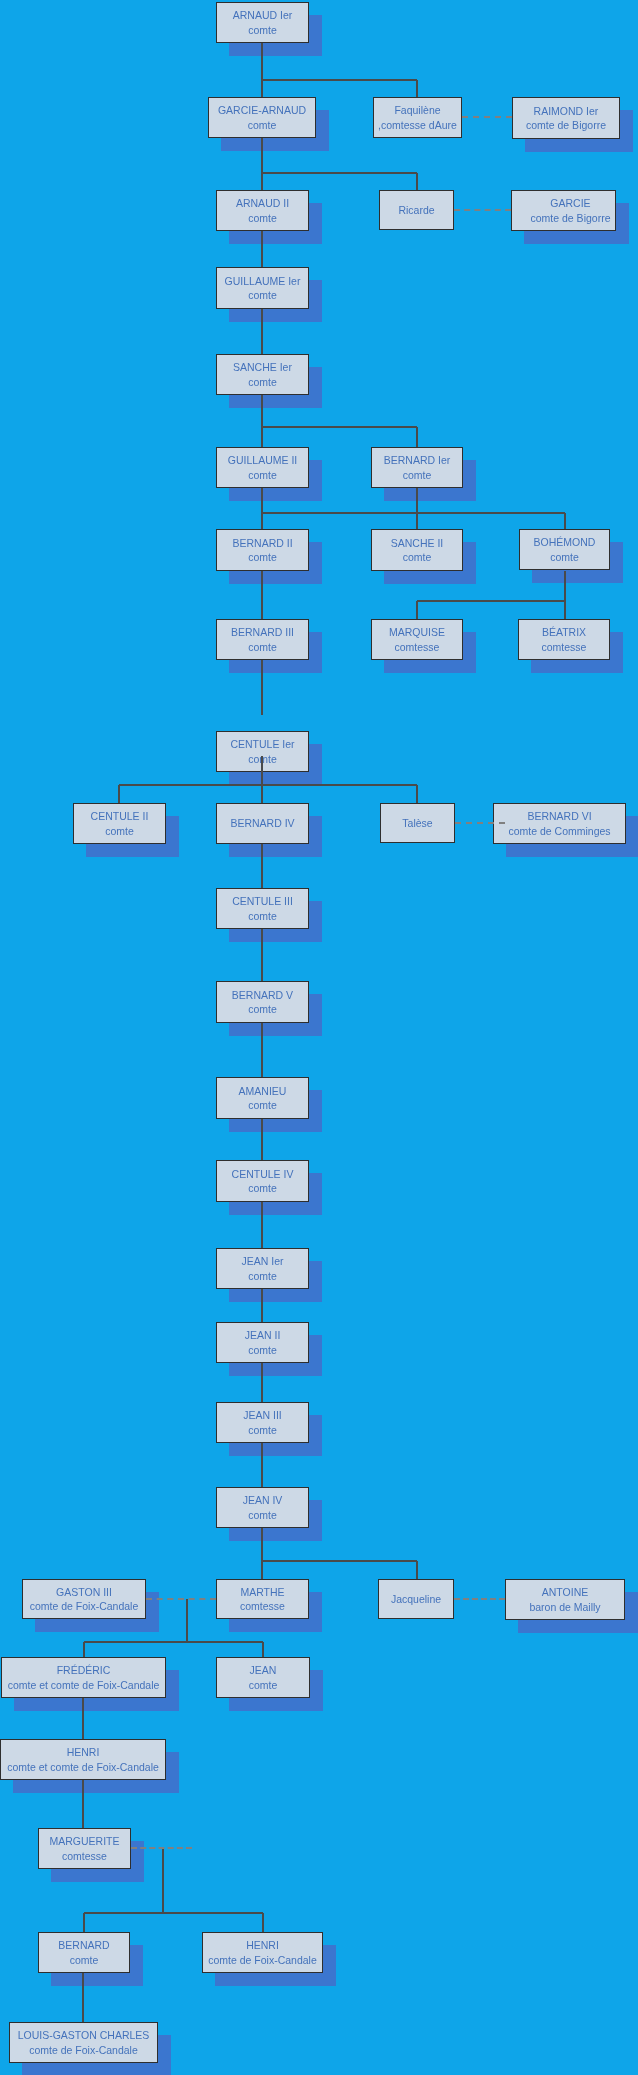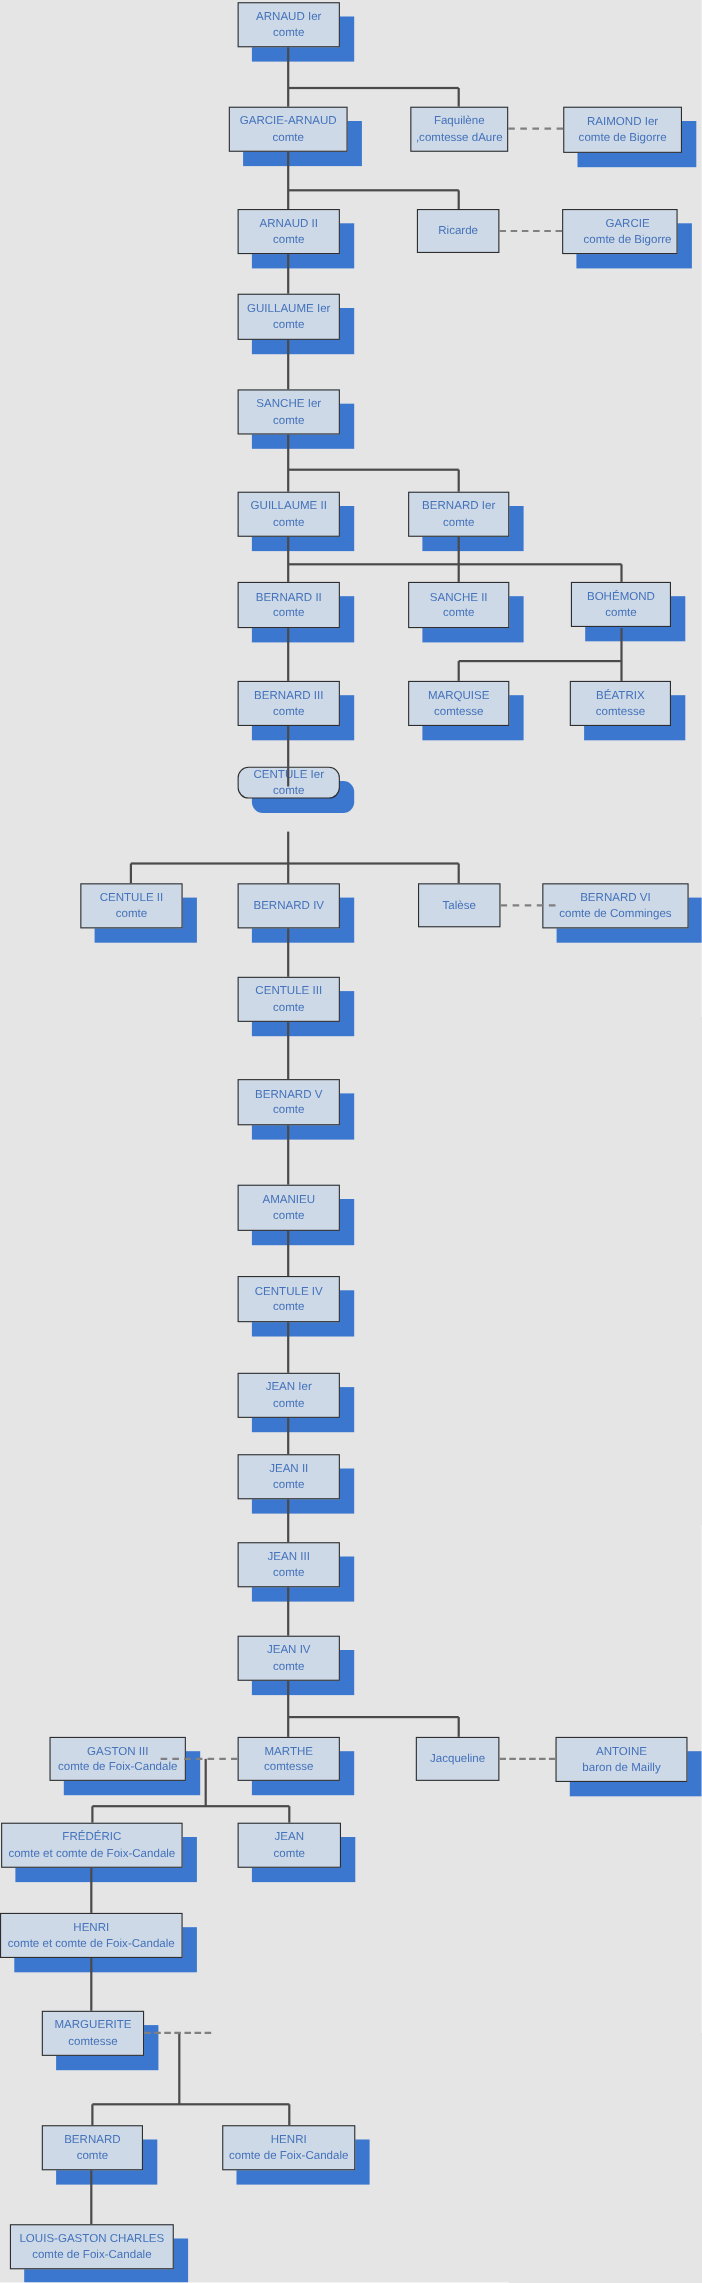--- a/index.html
+++ b/index.html
@@ -5,21 +5,21 @@
   html, body {
     margin: 0;
     padding: 0;
     background: #ffffff;
     font-family: "Liberation Sans", "DejaVu Sans", sans-serif;
   }
   #stage {
     position: relative;
     width: 638px;
     height: 2075px;
-    background: #e5e5e5;
+    background: #0ea5e9;
     overflow: hidden;
   }
   .node {
     position: absolute;
     box-sizing: border-box;
     background: #cdd9e6;
     border: 1.5px solid #2e2e2e;
     color: #4472bb;
     display: flex;
     flex-direction: column;
@@ -164,21 +164,21 @@
       <span class="line">comte</span>
     </div>
     <div class="node has-shadow" style="left: 371px; top: 619px; width: 92px; height: 41px;">
       <span class="line">MARQUISE</span>
       <span class="line">comtesse</span>
     </div>
     <div class="node has-shadow" style="left: 518px; top: 619px; width: 92px; height: 41px;">
       <span class="line">BÉATRIX</span>
       <span class="line">comtesse</span>
     </div>
-    <div class="node has-shadow" style="left: 216px; top: 697px; width: 93px; height: 29px; border-radius: 10px;">
+    <div class="node has-shadow" style="left: 216px; top: 731px; width: 93px; height: 41px;">
       <span class="line">CENTULE Ier</span>
       <span class="line">comte</span>
     </div>
     <div class="node has-shadow" style="left: 73px; top: 803px; width: 93px; height: 41px;">
       <span class="line">CENTULE II</span>
       <span class="line">comte</span>
     </div>
     <div class="node has-shadow" style="left: 216px; top: 803px; width: 93px; height: 41px;">
       <span class="line">BERNARD IV</span>
     </div>
@@ -214,21 +214,21 @@
       <span class="line">comte</span>
     </div>
     <div class="node has-shadow" style="left: 216px; top: 1402px; width: 93px; height: 41px;">
       <span class="line">JEAN III</span>
       <span class="line">comte</span>
     </div>
     <div class="node has-shadow" style="left: 216px; top: 1487px; width: 93px; height: 41px;">
       <span class="line">JEAN IV</span>
       <span class="line">comte</span>
     </div>
-    <div class="node has-shadow" style="left: 22px; top: 1579px; width: 124px; height: 40px; margin-left: 23px;">
+    <div class="node has-shadow" style="left: 22px; top: 1579px; width: 124px; height: 40px;">
       <span class="line">GASTON III</span>
       <span class="line">comte de Foix-Candale</span>
     </div>
     <div class="node has-shadow" style="left: 216px; top: 1579px; width: 93px; height: 40px;">
       <span class="line">MARTHE</span>
       <span class="line">comtesse</span>
     </div>
     <div class="node" style="left: 378px; top: 1579px; width: 76px; height: 40px;">
       <span class="line">Jacqueline</span>
     </div>

